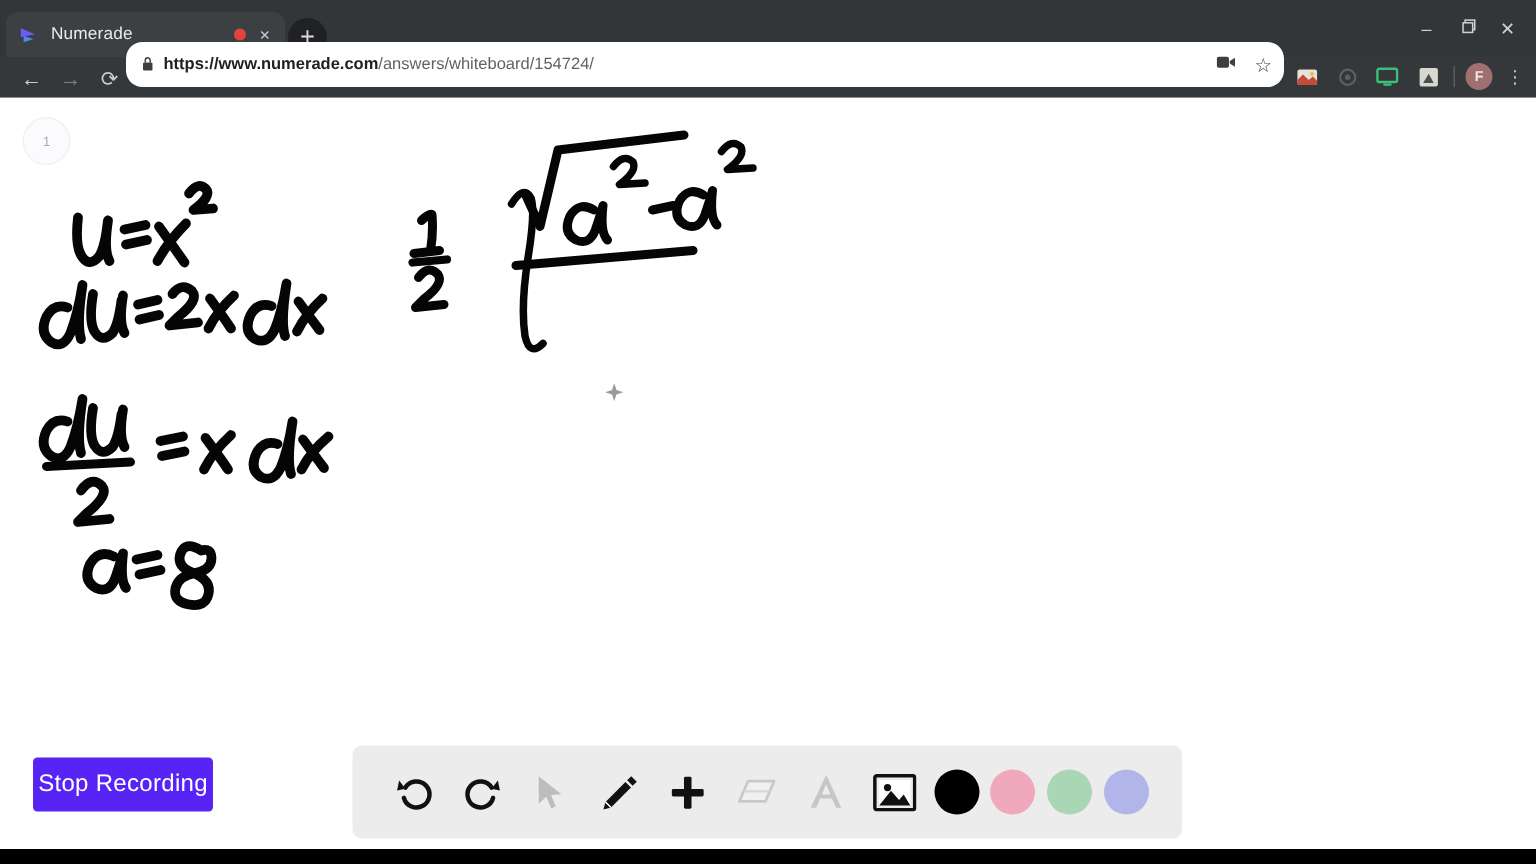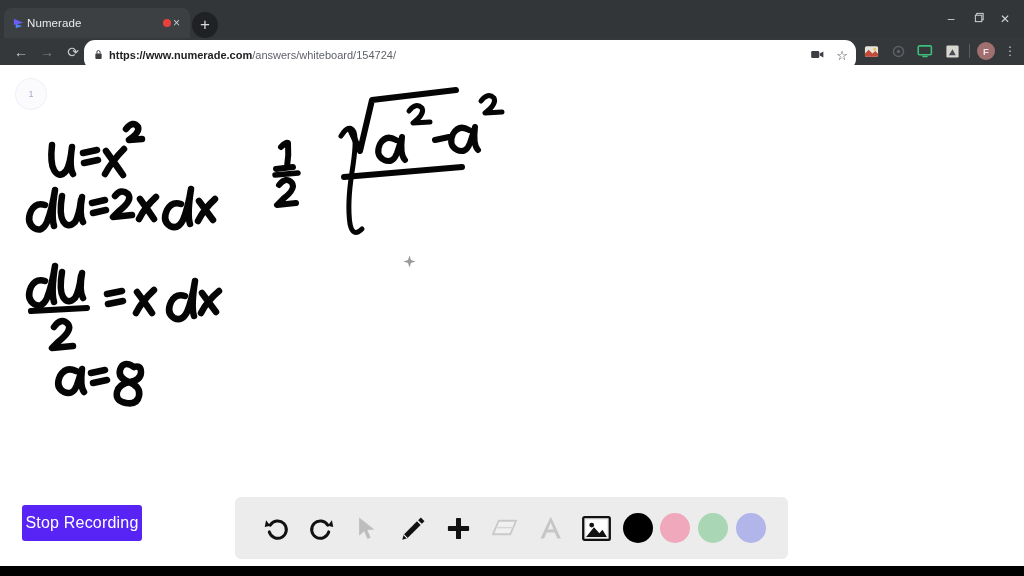--- a/index.html
+++ b/index.html
@@ -9,21 +9,21 @@
   #screen { position:relative; width:1024px; height:576px; background:#000; }
 
   
   .chrome-tabstrip{
     position:absolute; left:0; top:0; width:1024px; height:38px;
     background:#323639;
   }
   .tab{
     position:absolute; left:4px; top:8px; width:186px; height:30px;
     background:#3c4043; border-radius:8px 8px 0 0;
-    display:flex; align-items:center; padding:0 8px; 
+    display:flex; align-items:center; padding:0 8px; gap:7px;
   }
   .tab-favicon{ width:15px; height:15px; flex:0 0 auto; display:flex; align-items:center; justify-content:center;}
   .tab-title{
     flex:1 1 auto; color:#e8eaed; font-size:11.5px; white-space:nowrap;
     overflow:hidden; text-overflow:ellipsis; letter-spacing:.1px;
   }
   .tab-rec-dot{ width:8px;height:8px;border-radius:50%;background:#e8413c;flex:0 0 auto;}
   .tab-close{ color:#c9ccd0; font-size:12px; line-height:1; flex:0 0 auto; padding:0 2px;}
   .newtab{
     position:absolute; left:192px; top:12px; width:26px; height:26px; border-radius:50%;
@@ -32,21 +32,21 @@
   .wctrl{ position:absolute; top:10px; color:#cfd2d5; font-size:12px; width:22px; text-align:center; line-height:18px;}
   .wctrl.min{ right:62px; } .wctrl.max{ right:34px; } .wctrl.close{ right:8px; }
 
   .chrome-toolbar{
     position:absolute; left:0; top:38px; width:1024px; height:27px;
     background:#35383b; display:flex; align-items:center;
   }
   .navbtn{ width:26px; text-align:center; color:#c9ccd0; font-size:14px; line-height:1; }
   .navbtn.dim{ color:#7d8184; }
   .omnibox{
-    position:absolute; left:84px; top:40px; width:772px; height:30px;
+    position:absolute; left:84px; top:28px; width:772px; height:30px;
     background:#ffffff; border-radius:11px; display:flex; align-items:center;
     padding:0 8px 0 10px; overflow:hidden;
   }
   .omni-lock{ font-size:9px; color:#444; margin-right:6px; flex:0 0 auto;}
   .omni-url{ font-size:11px; color:#5f6368; white-space:nowrap; overflow:hidden; flex:1 1 auto;}
   .omni-url b{ color:#202124; font-weight:700; }
   .omni-right{ display:flex; align-items:center; gap:12px; flex:0 0 auto; margin-left:6px;}
   .omni-ico{ color:#3c4043; font-size:11px; line-height:1;}
   .ext-row{ position:absolute; right:6px; top:40px; height:22px; display:flex; align-items:center; gap:7px;}
   .ext{ width:20px;height:20px; display:flex;align-items:center;justify-content:center; border-radius:3px;}

